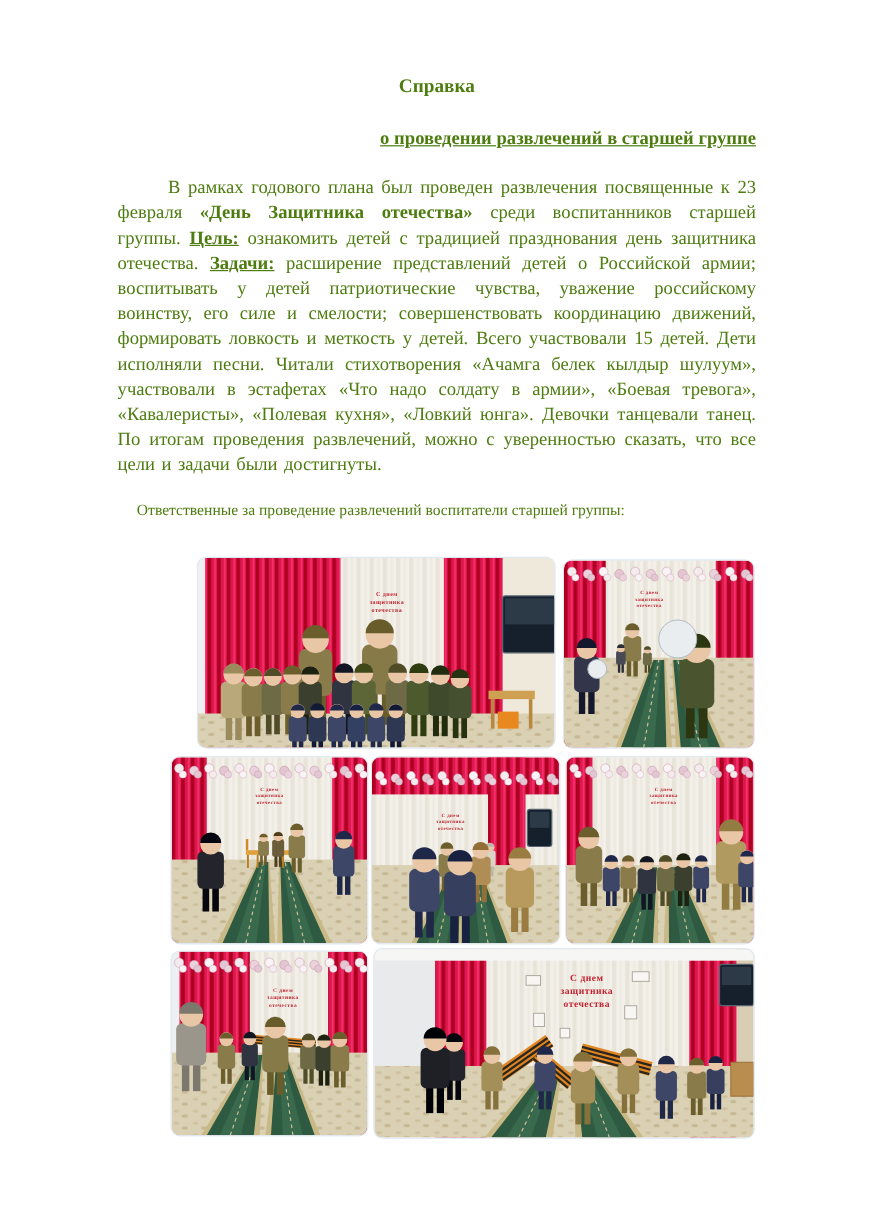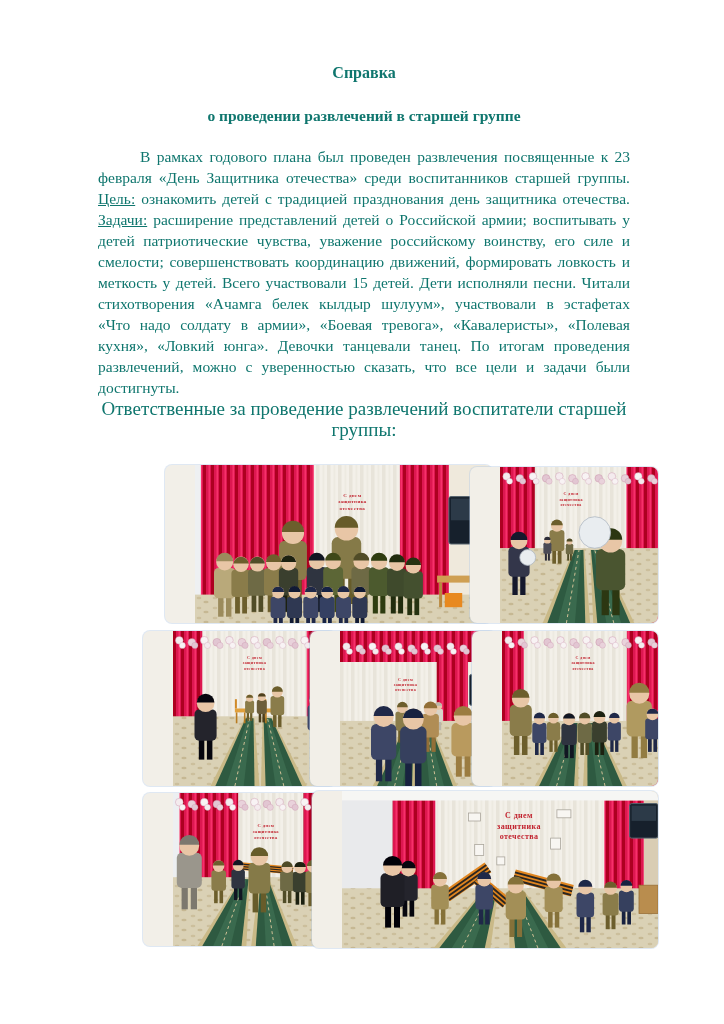--- a/index.html
+++ b/index.html
@@ -1,27 +1,27 @@
 <!DOCTYPE html>
 <html><head>
 <meta charset="utf-8">
 <style>
   html,body{margin:0;padding:0;background:#ffffff;}
   .page{
     position:relative;width:724px;height:1024px;background:#ffffff;
-    font-family:"Liberation Serif","DejaVu Serif",serif;color:#0f766e;overflow:hidden;
+    font-family:"Liberation Serif","DejaVu Serif",serif;color:#4d7c0f;overflow:hidden;
   }
   .textblock{position:absolute;left:98px;top:62px;width:532px;}
   .title{font-size:16px;font-weight:bold;text-align:center;margin:0 0 22px 0;line-height:21px;}
-  .subtitle{font-size:15.5px;font-weight:bold;text-align:center;margin:0 0 20px 0;line-height:21px;}
+  .subtitle{font-size:15.5px;font-weight:bold;text-align:right;margin:0 0 20px 0;line-height:21px;text-decoration:underline;}
   .body-text{font-size:15.5px;line-height:21px;text-align:justify;margin:0;text-indent:42px;word-spacing:1.5px;}
-  .b{font-weight:normal;}
+  .b{font-weight:bold;}
   .u{text-decoration:underline;}
-  .sig{font-size:19px;line-height:21px;text-align:center;margin:0;}
-  .photo{position:absolute;border-radius:7px;overflow:hidden;box-shadow:0 0 0 1px rgba(185,205,228,0.45);background:#f2efe8;padding-left:30px;}
+  .sig{font-size:13px;line-height:21px;text-align:left;margin:16px;}
+  .photo{position:absolute;border-radius:7px;overflow:hidden;box-shadow:0 0 0 1px rgba(185,205,228,0.45);background:#f2efe8;}
   .photo svg{display:block;}
   .p1{left:165px;top:465px;width:297px;height:158px;}
   .p2{left:470px;top:467px;width:158px;height:156px;}
   .p3{left:143px;top:631px;width:163px;height:155px;}
   .p4{left:310px;top:631px;width:156px;height:155px;}
   .p5{left:472px;top:631px;width:156px;height:155px;}
   .p6{left:143px;top:793px;width:163px;height:153px;}
   .p7{left:312px;top:791px;width:316px;height:157px;}
 </style>
 </head>

